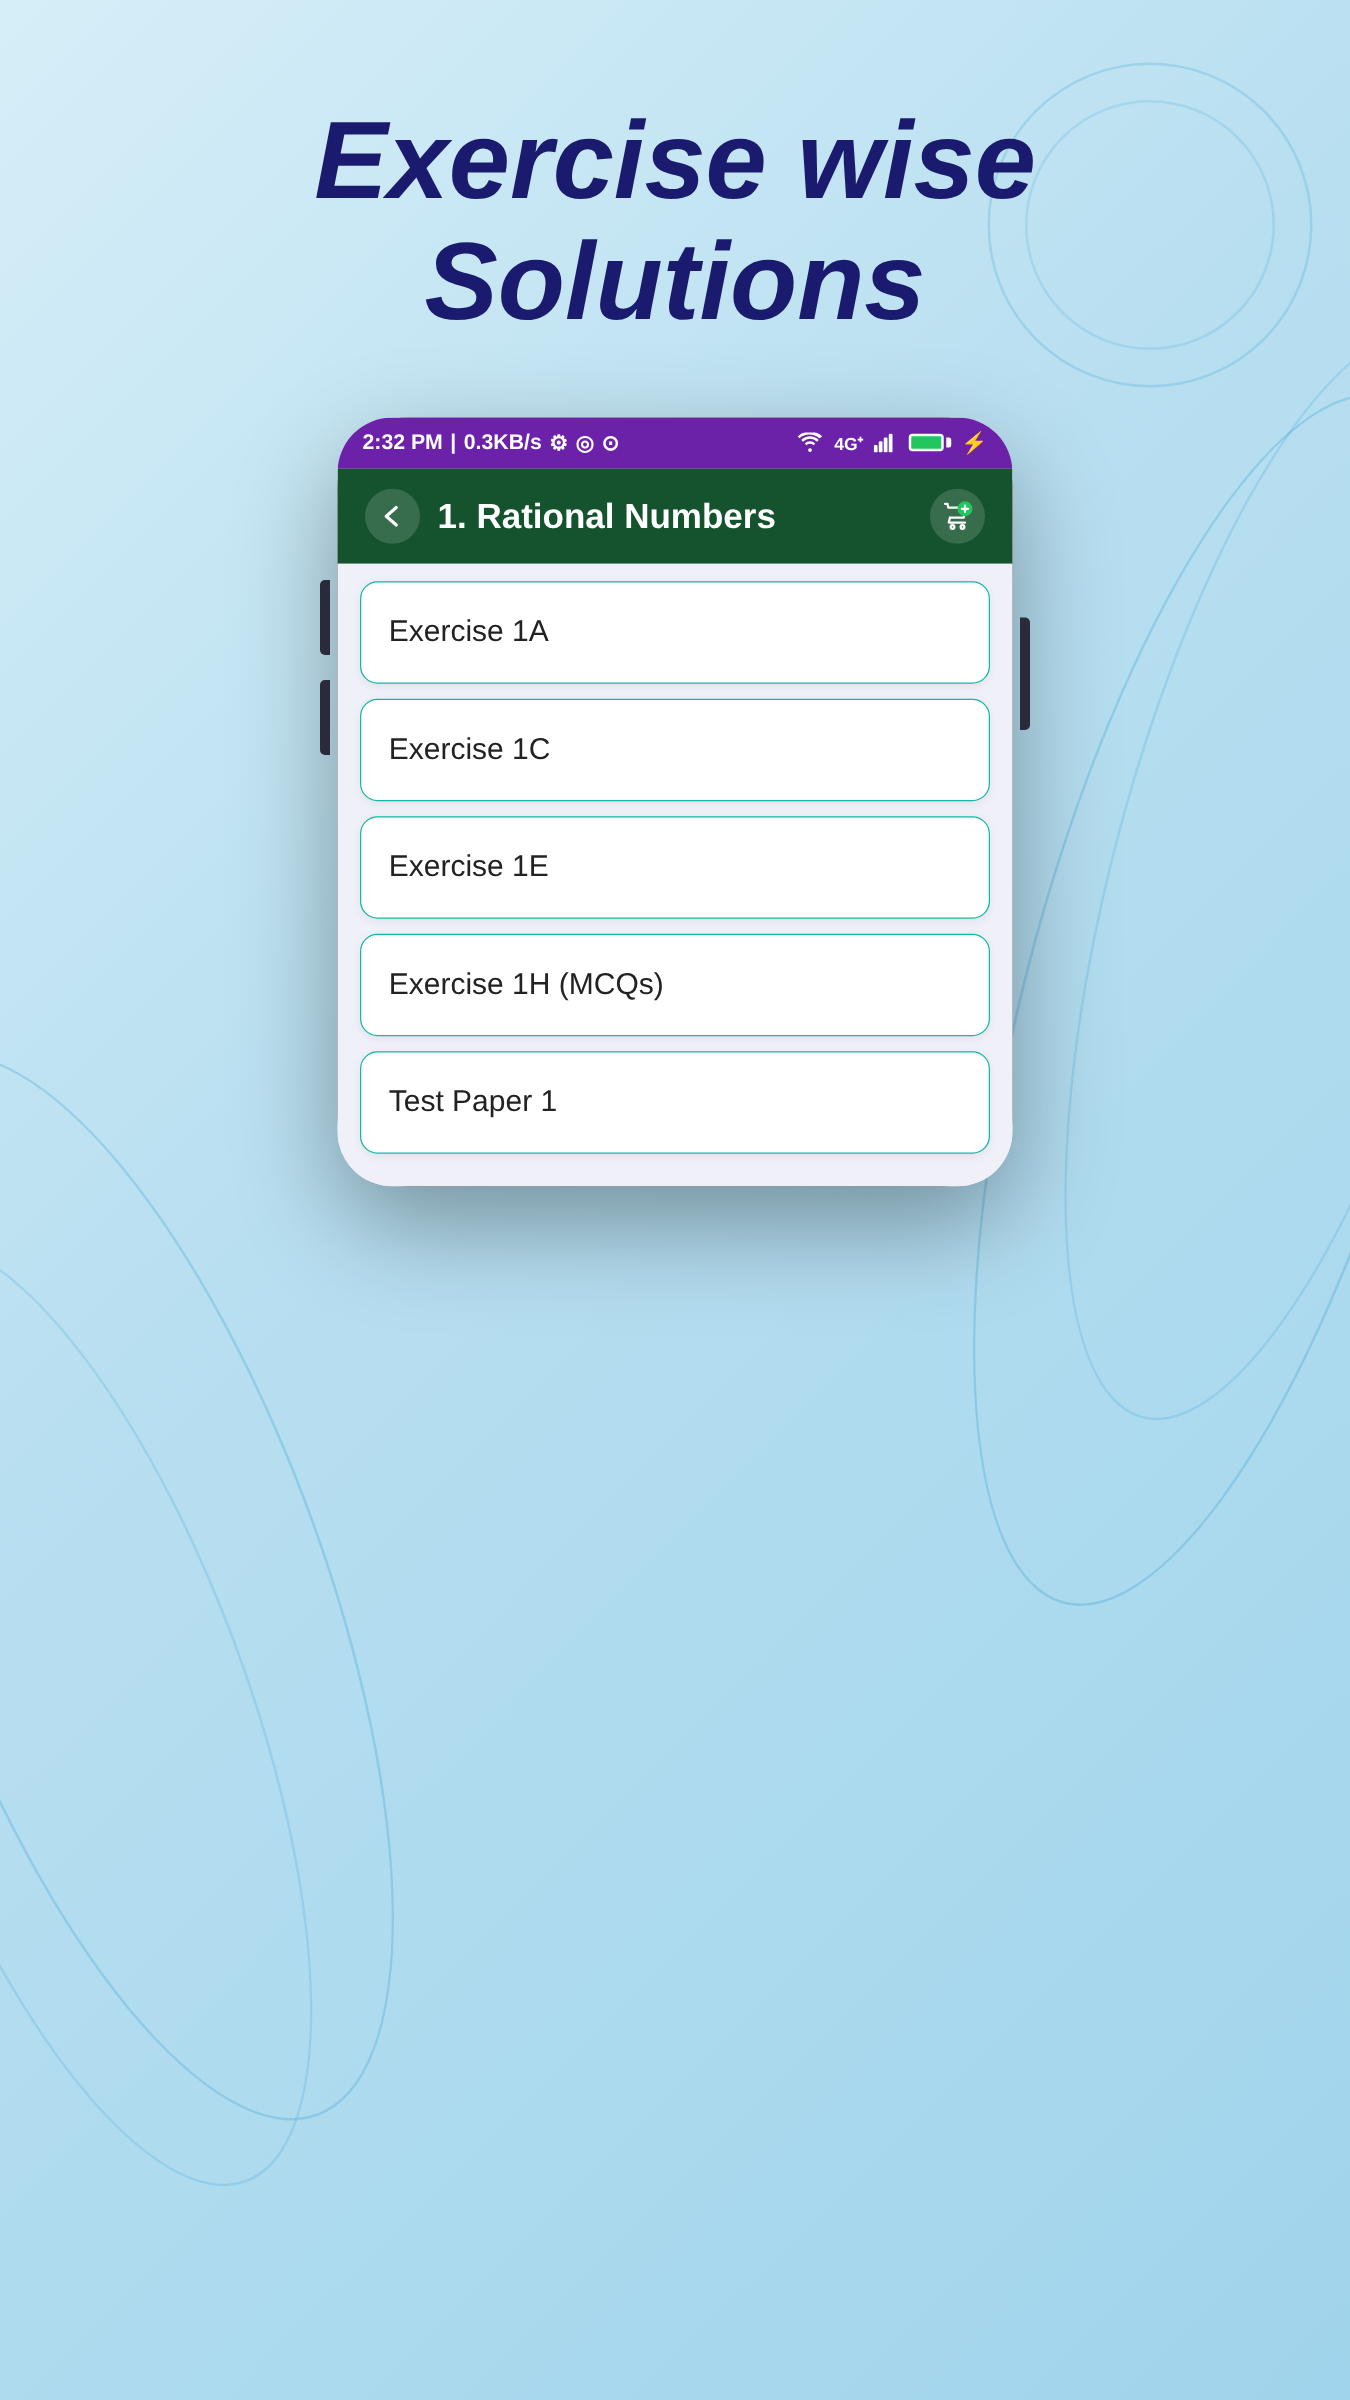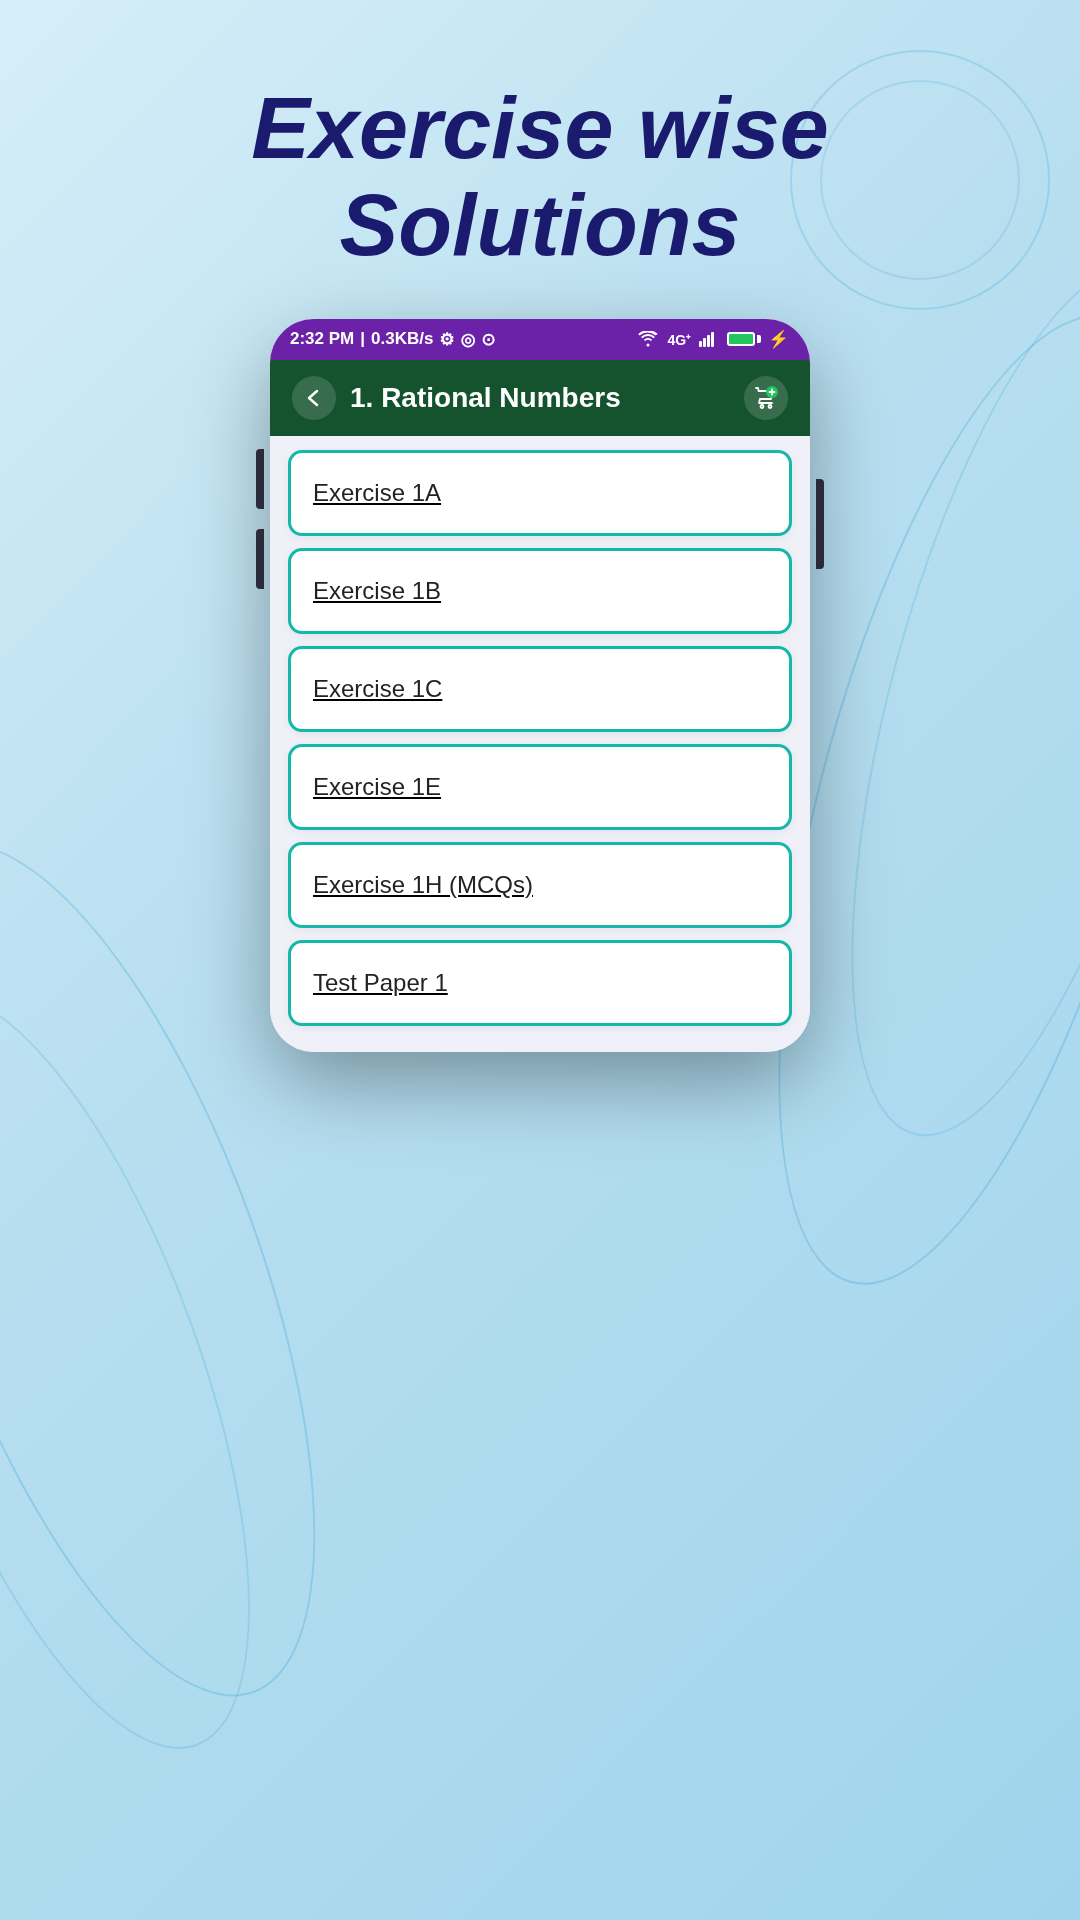--- a/index.html
+++ b/index.html
@@ -71,21 +71,21 @@
       width: 200px;
       height: 200px;
       border: 2px solid rgba(30, 150, 210, 0.15);
       border-radius: 50%;
     }
 
     
     .page-title {
       text-align: center;
       padding-top: 80px;
-      padding-bottom: 45px;
+      padding-bottom: 60px;
       position: relative;
       z-index: 2;
     }
     .page-title h1 {
       font-size: 88px;
       font-weight: 900;
       color: #1a1a6e;
       line-height: 1.1;
       font-style: italic;
     }
@@ -217,22 +217,21 @@
     .exercise-item {
       background: white;
       border-radius: 14px;
       margin-bottom: 12px;
       padding: 26px 22px;
       display: flex;
       align-items: center;
       justify-content: space-between;
       box-shadow: 0 2px 8px rgba(0,0,0,0.06);
       cursor: pointer;
-      border: 3px solid #14b8a6;
-      text-decoration: underline;
+      border: 1px solid #14b8a6;
     }
     .exercise-item-text {
       font-size: 24px;
       font-weight: 500;
       color: #222;
     }
     .trash-icon {
       width: 36px;
       height: 36px;
       display: flex;
@@ -313,23 +312,20 @@
             <path d="M19 4.5v5M16.5 7h5" stroke="white" stroke-width="1.8" stroke-linecap="round"></path>
           </svg>
         </div>
       </div>
 
       <div class="exercise-list" id="exercise-list-container">
       <div class="exercise-item">
             <span class="exercise-item-text">Exercise 1A</span>
           </div>
           <div class="exercise-item">
-            <span class="exercise-item-text">Exercise 1B</span>
-          </div>
-          <div class="exercise-item">
             <span class="exercise-item-text">Exercise 1C</span>
           </div>
           <div class="exercise-item">
             <span class="exercise-item-text">Exercise 1E</span>
           </div>
           <div class="exercise-item">
             <span class="exercise-item-text">Exercise 1H (MCQs)</span>
           </div>
           <div class="exercise-item">
             <span class="exercise-item-text">Test Paper 1</span>

